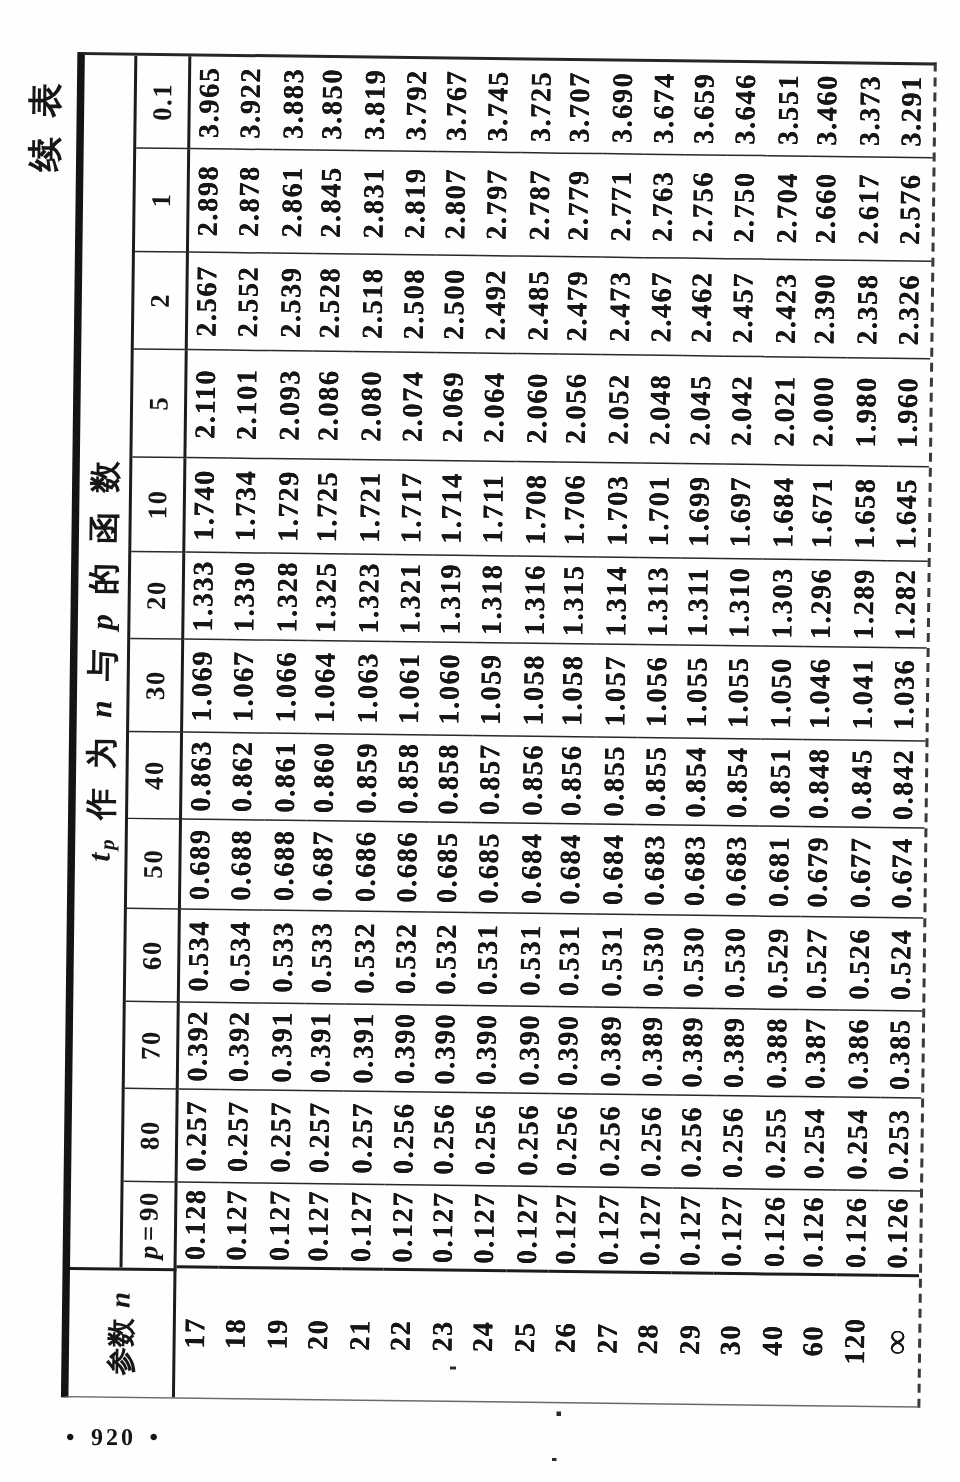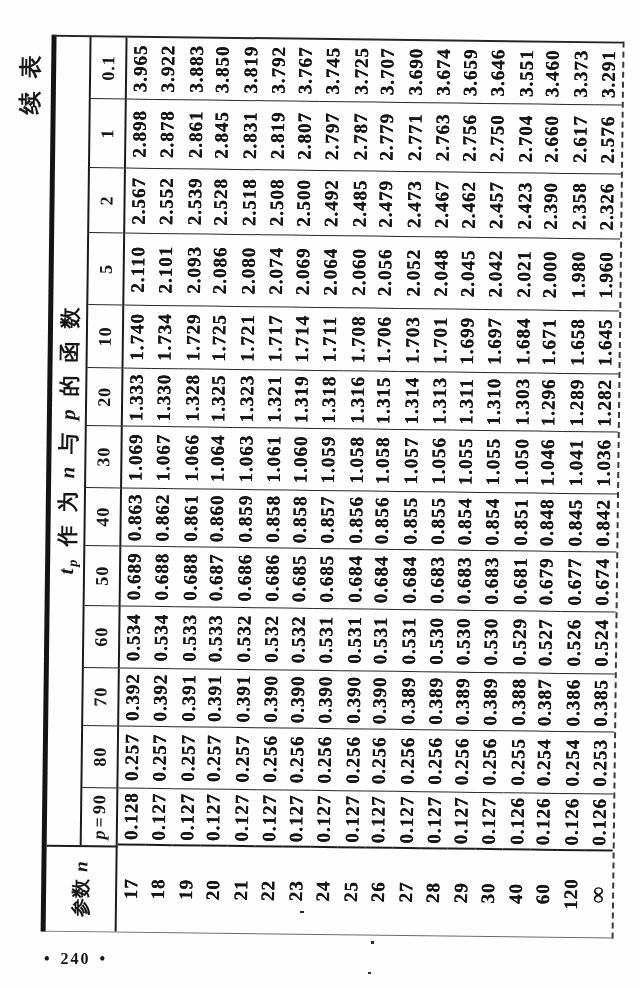--- a/index.html
+++ b/index.html
@@ -854,17 +854,17 @@
           <span style="transform: translateY(0.6px);">2.326</span>
         </div>
         <div class="cell val vline" style="grid-area: 20 / 13;">
           <span style="transform: translateY(0.6px);">2.576</span>
         </div>
         <div class="cell val vline" style="grid-area: 20 / 14;">
           <span style="transform: translateY(0.6px);">3.291</span>
         </div>
       </div>
   </div>
-  <div class="pagenum">• 240 •</div>
+  <div class="pagenum">• 920 •</div>
   <div class="speck s1"></div>
   <div class="speck s2"></div>
   <div class="speck s3"></div>
 </div>
 
 </body></html>

